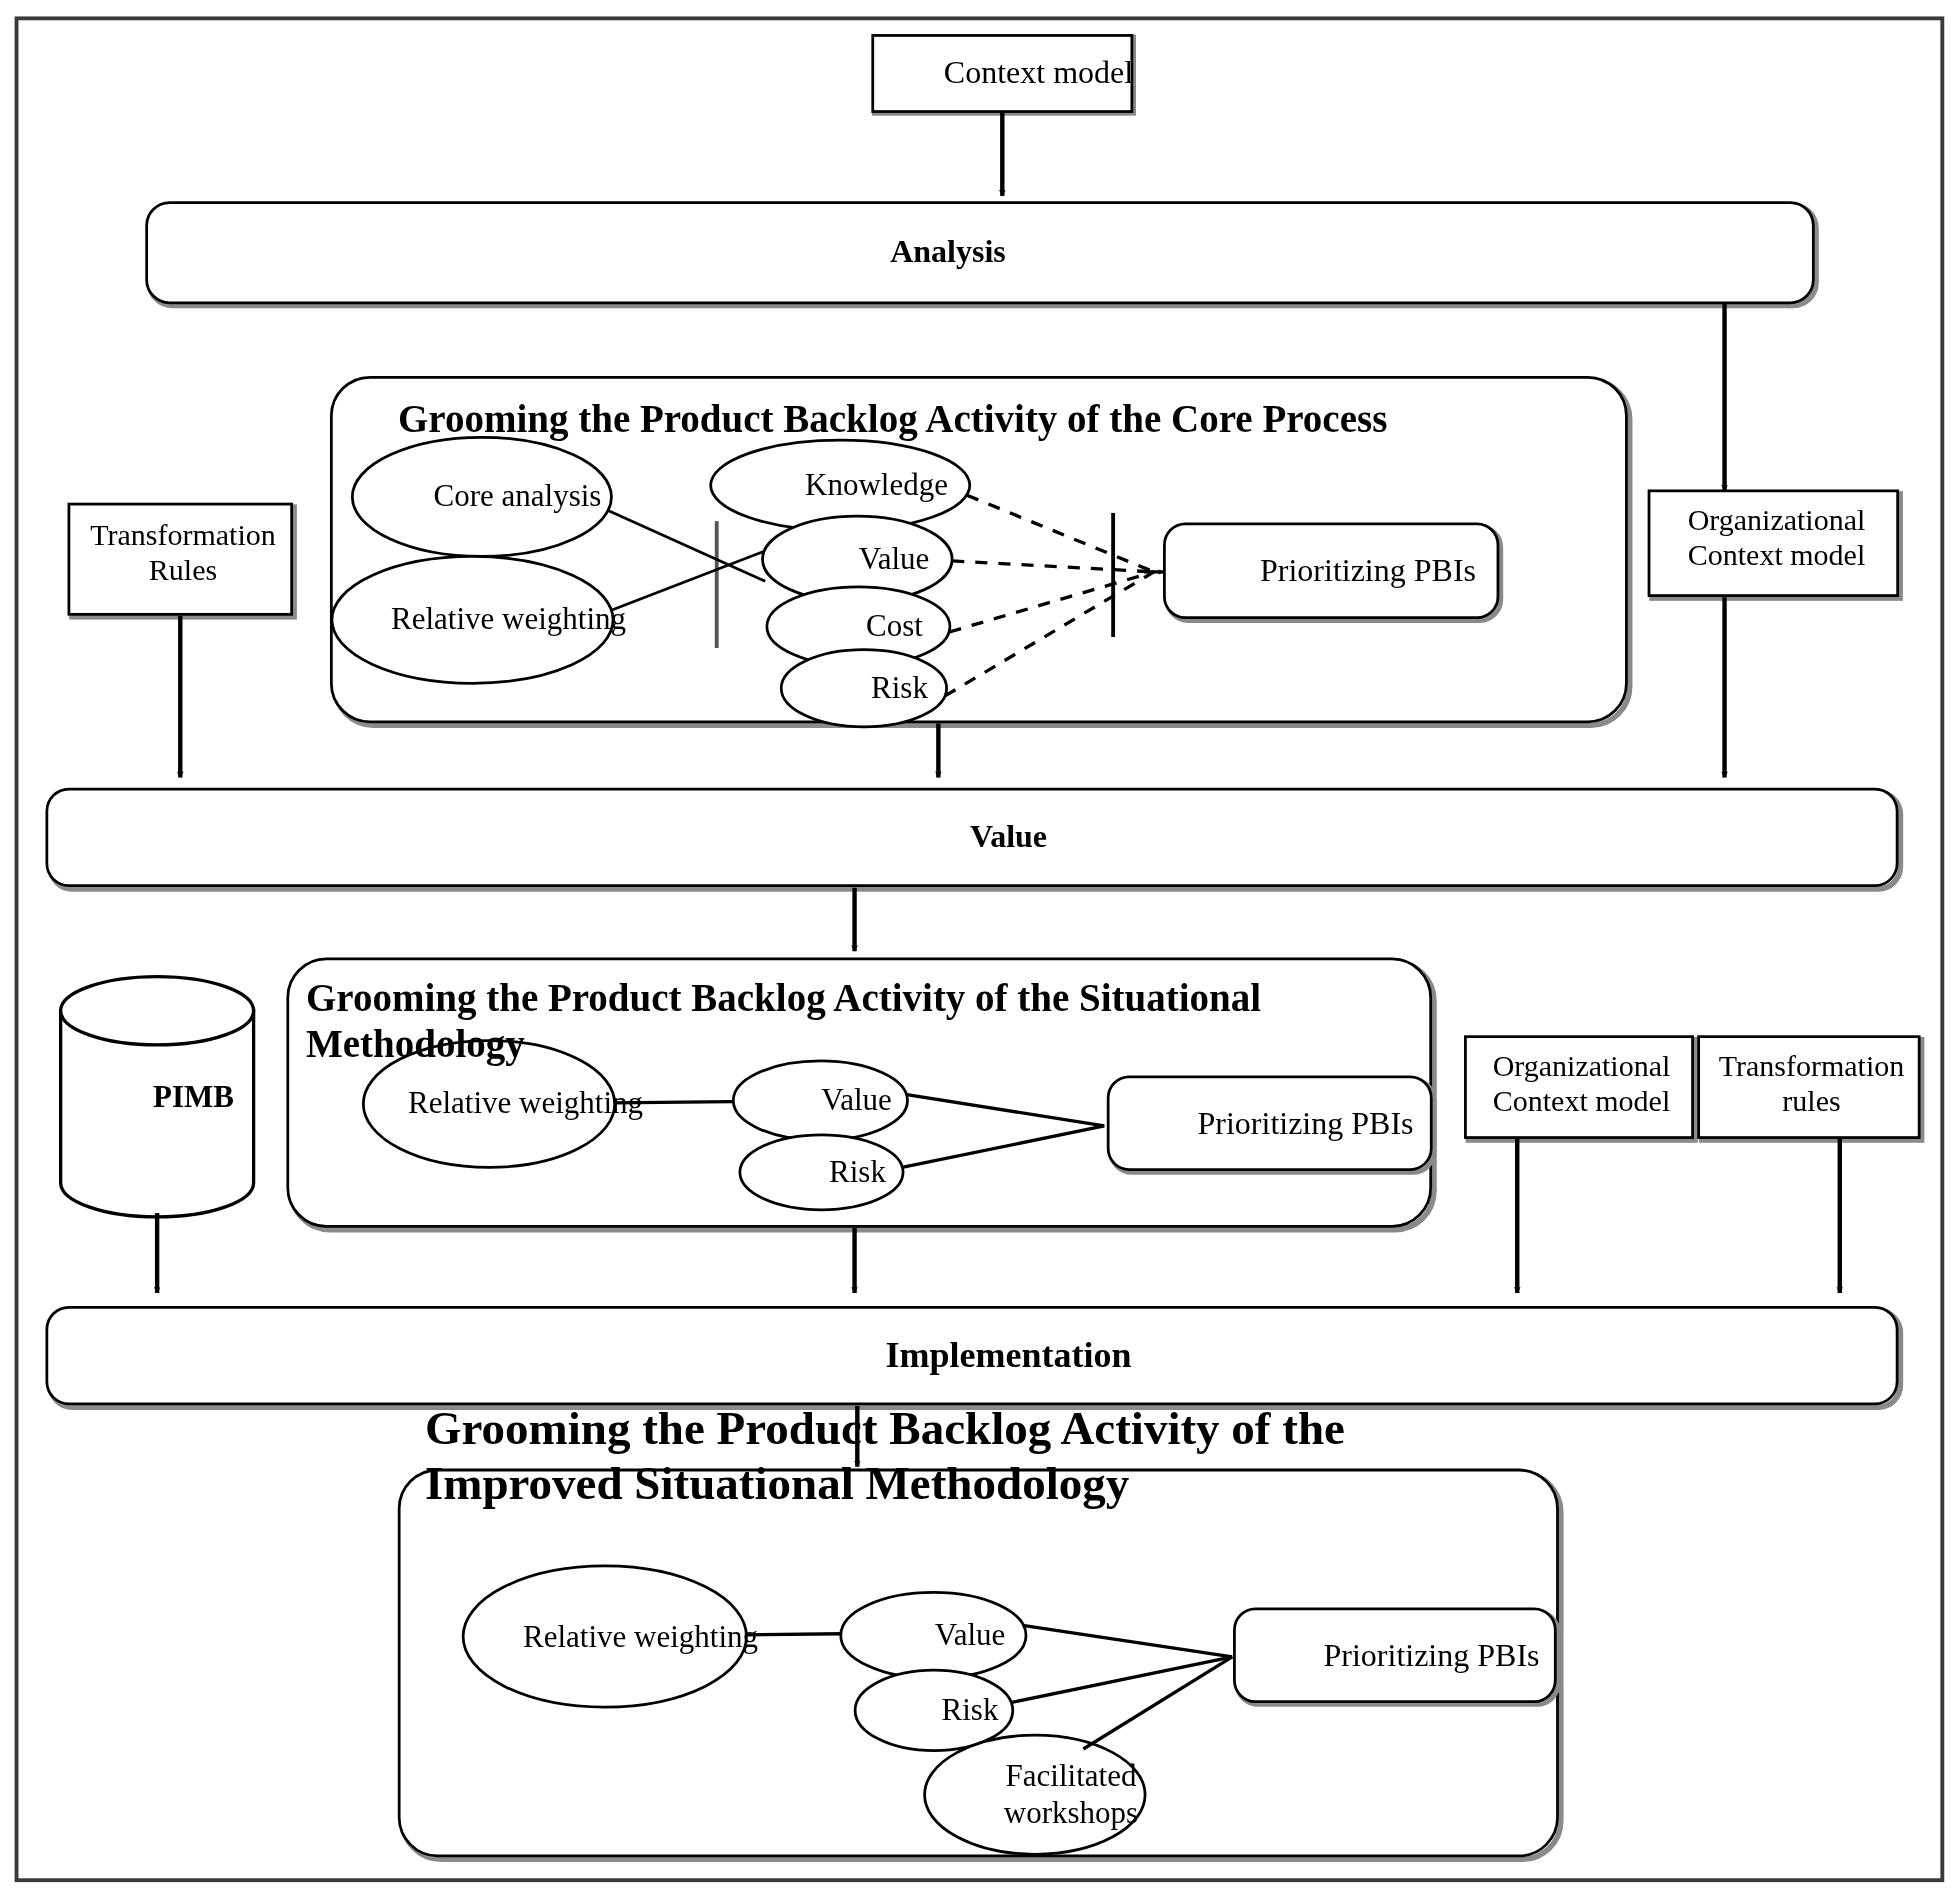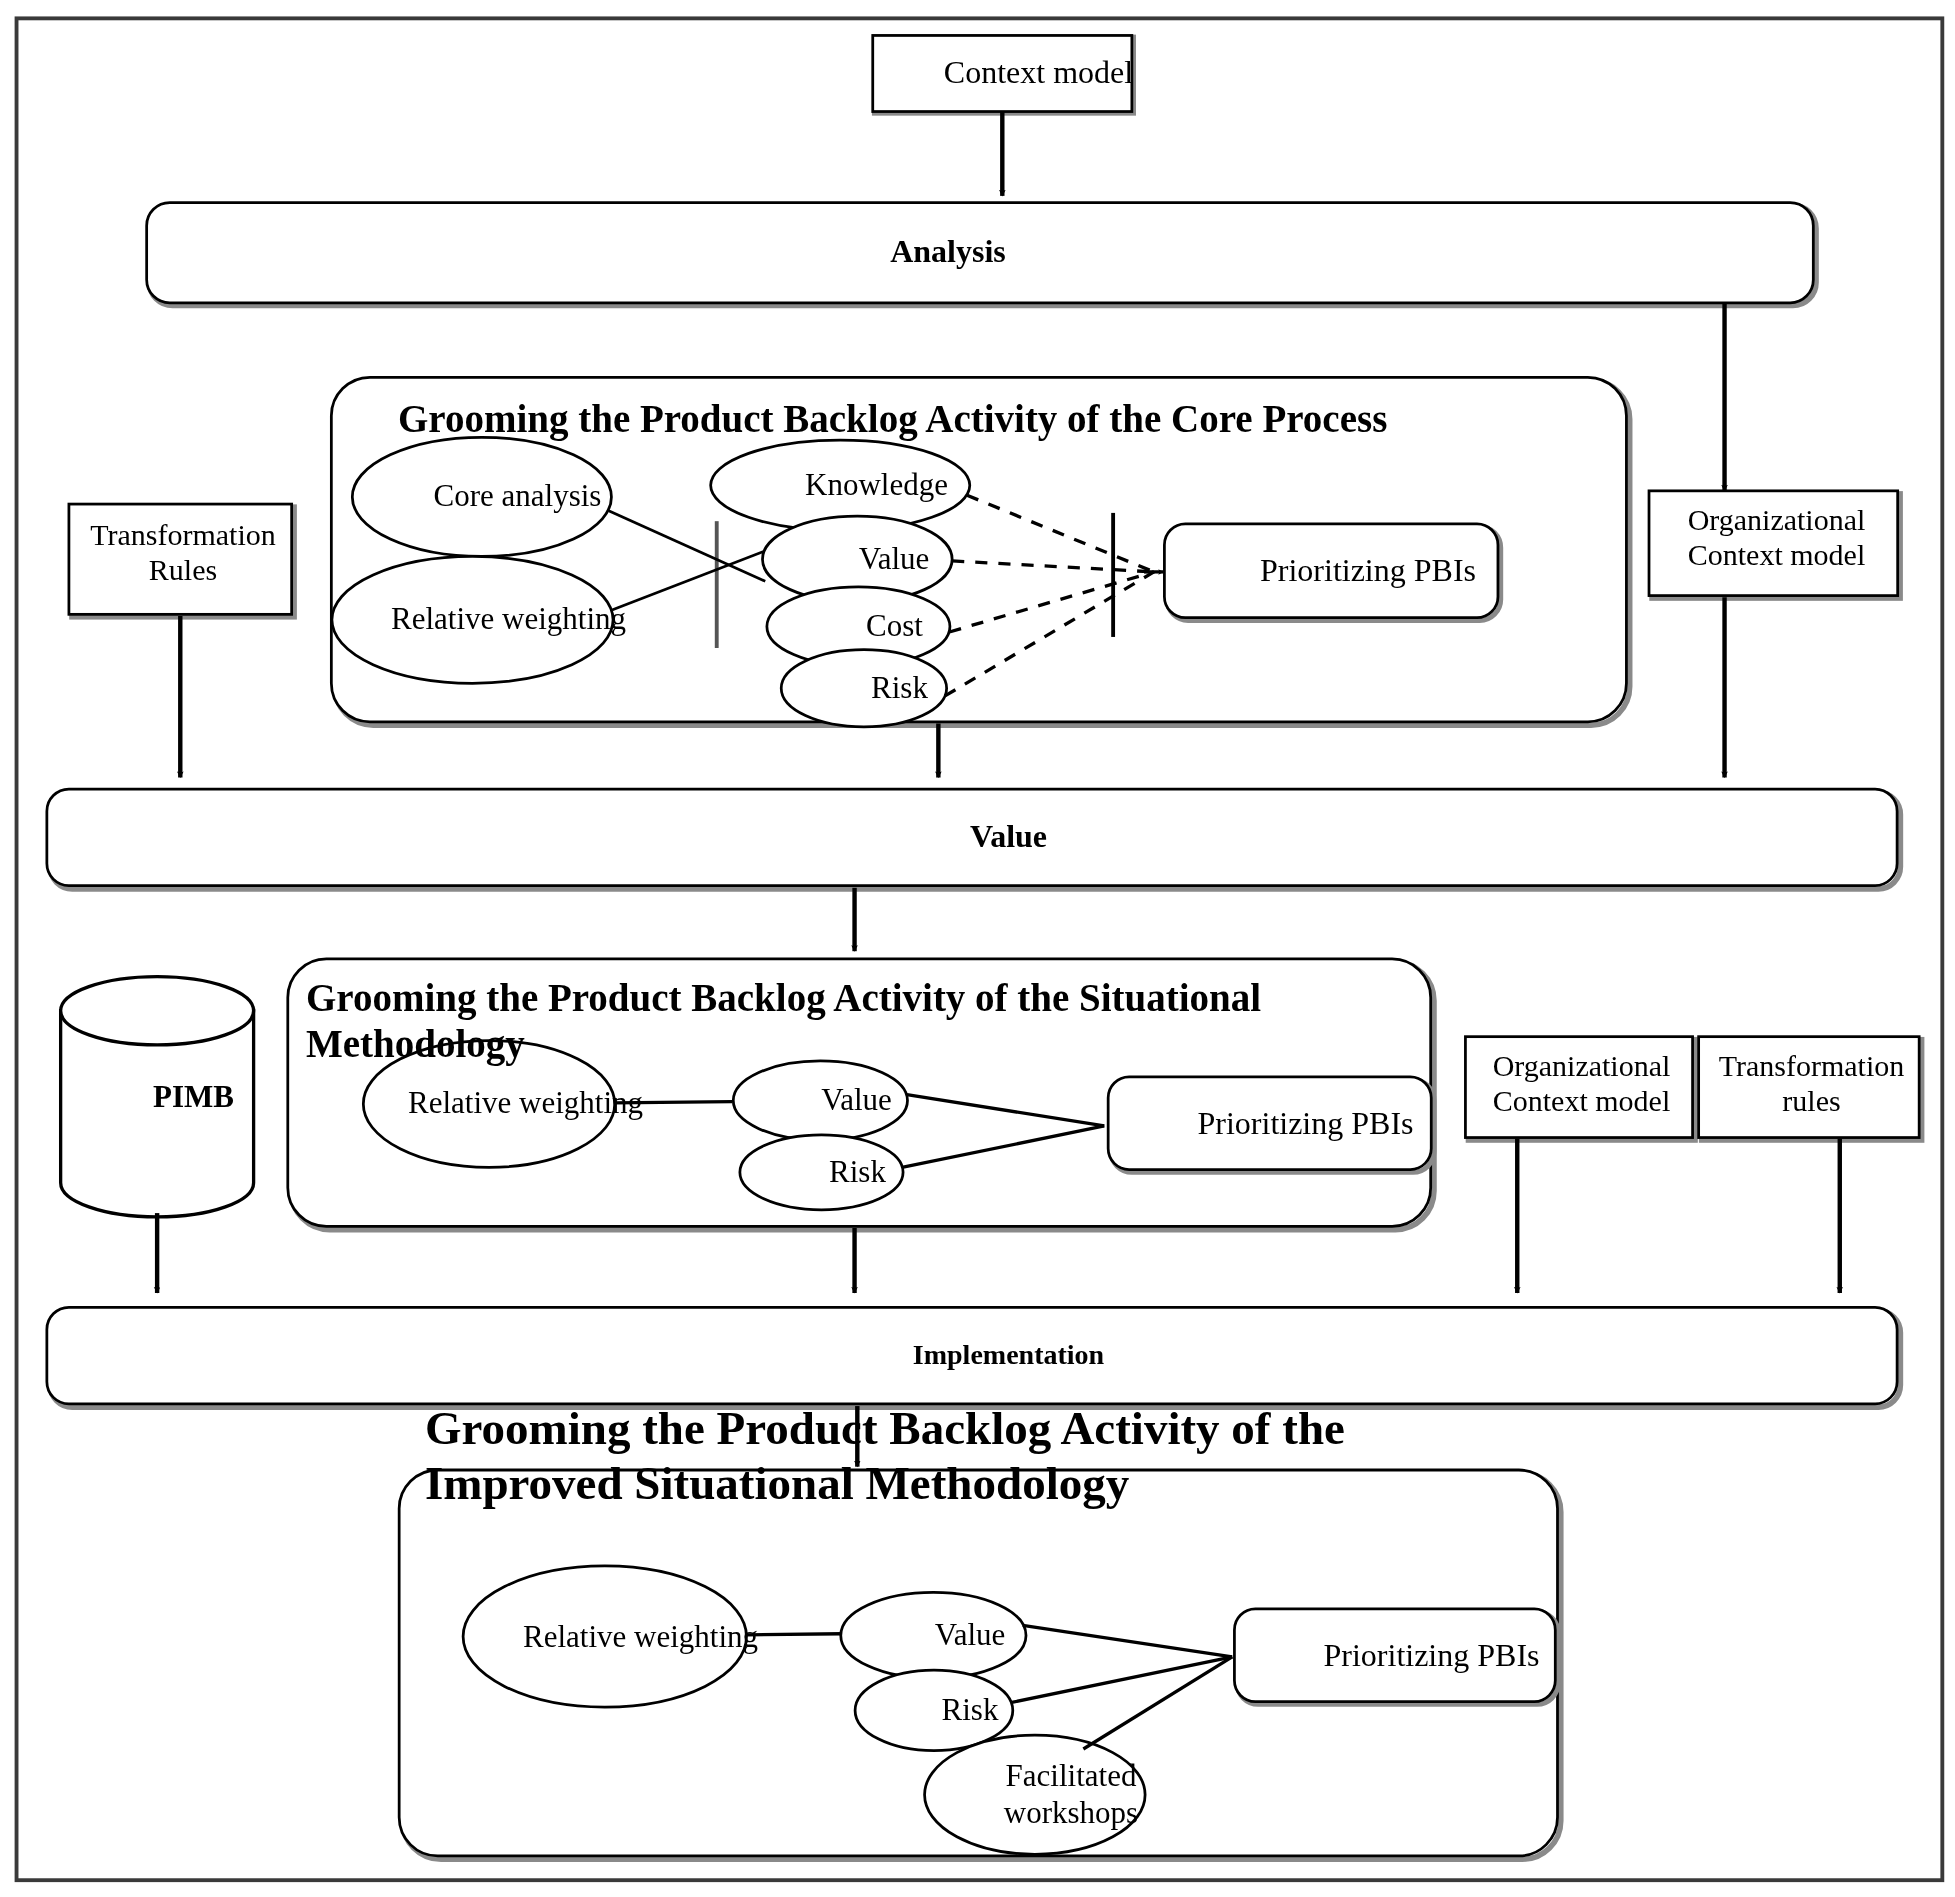--- a/index.html
+++ b/index.html
@@ -193,21 +193,21 @@
   <div class="lbl ctr" style="left:727px;top:1073px;width:187px;height:55px;font-size:31px;">Value</div>
 
   <div class="lbl ctr" style="left:740px;top:1145px;width:163px;height:55px;font-size:31px;">Risk</div>
 
   <div class="lbl ctr" style="left:1108px;top:1077px;width:323px;height:93px;font-size:32px;">Prioritizing PBIs</div>
 
   <div class="lbl lft" style="left:1471px;top:1048px;width:221px;font-size:30px;">Organizational Context model</div>
 
   <div class="lbl lft" style="left:1704px;top:1048px;width:215px;font-size:30px;">Transformation rules</div>
 
-  <div class="lbl ctr bold" style="left:47px;top:1307px;width:1851px;height:96px;font-size:28px;">Implementation</div>
+  <div class="lbl ctr bold" style="left:47px;top:1307px;width:1851px;height:96px;font-size:36px;">Implementation</div>
 
   <div class="lbl bold" style="left:425px;top:1401px;width:1031px;font-size:47px;">Grooming the Product Backlog Activity of the Improved Situational Methodology</div>
 
   <div class="lbl ctr" style="left:464px;top:1595px;width:281px;height:84px;font-size:31px;">Relative weighting</div>
 
   <div class="lbl ctr" style="left:839px;top:1608px;width:190px;height:55px;font-size:31px;">Value</div>
 
   <div class="lbl ctr" style="left:854px;top:1683px;width:160px;height:55px;font-size:31px;">Risk</div>
 
   <div class="lbl ctr" style="left:930px;top:1752px;width:210px;height:86px;font-size:31px;">Facilitated workshops</div>

